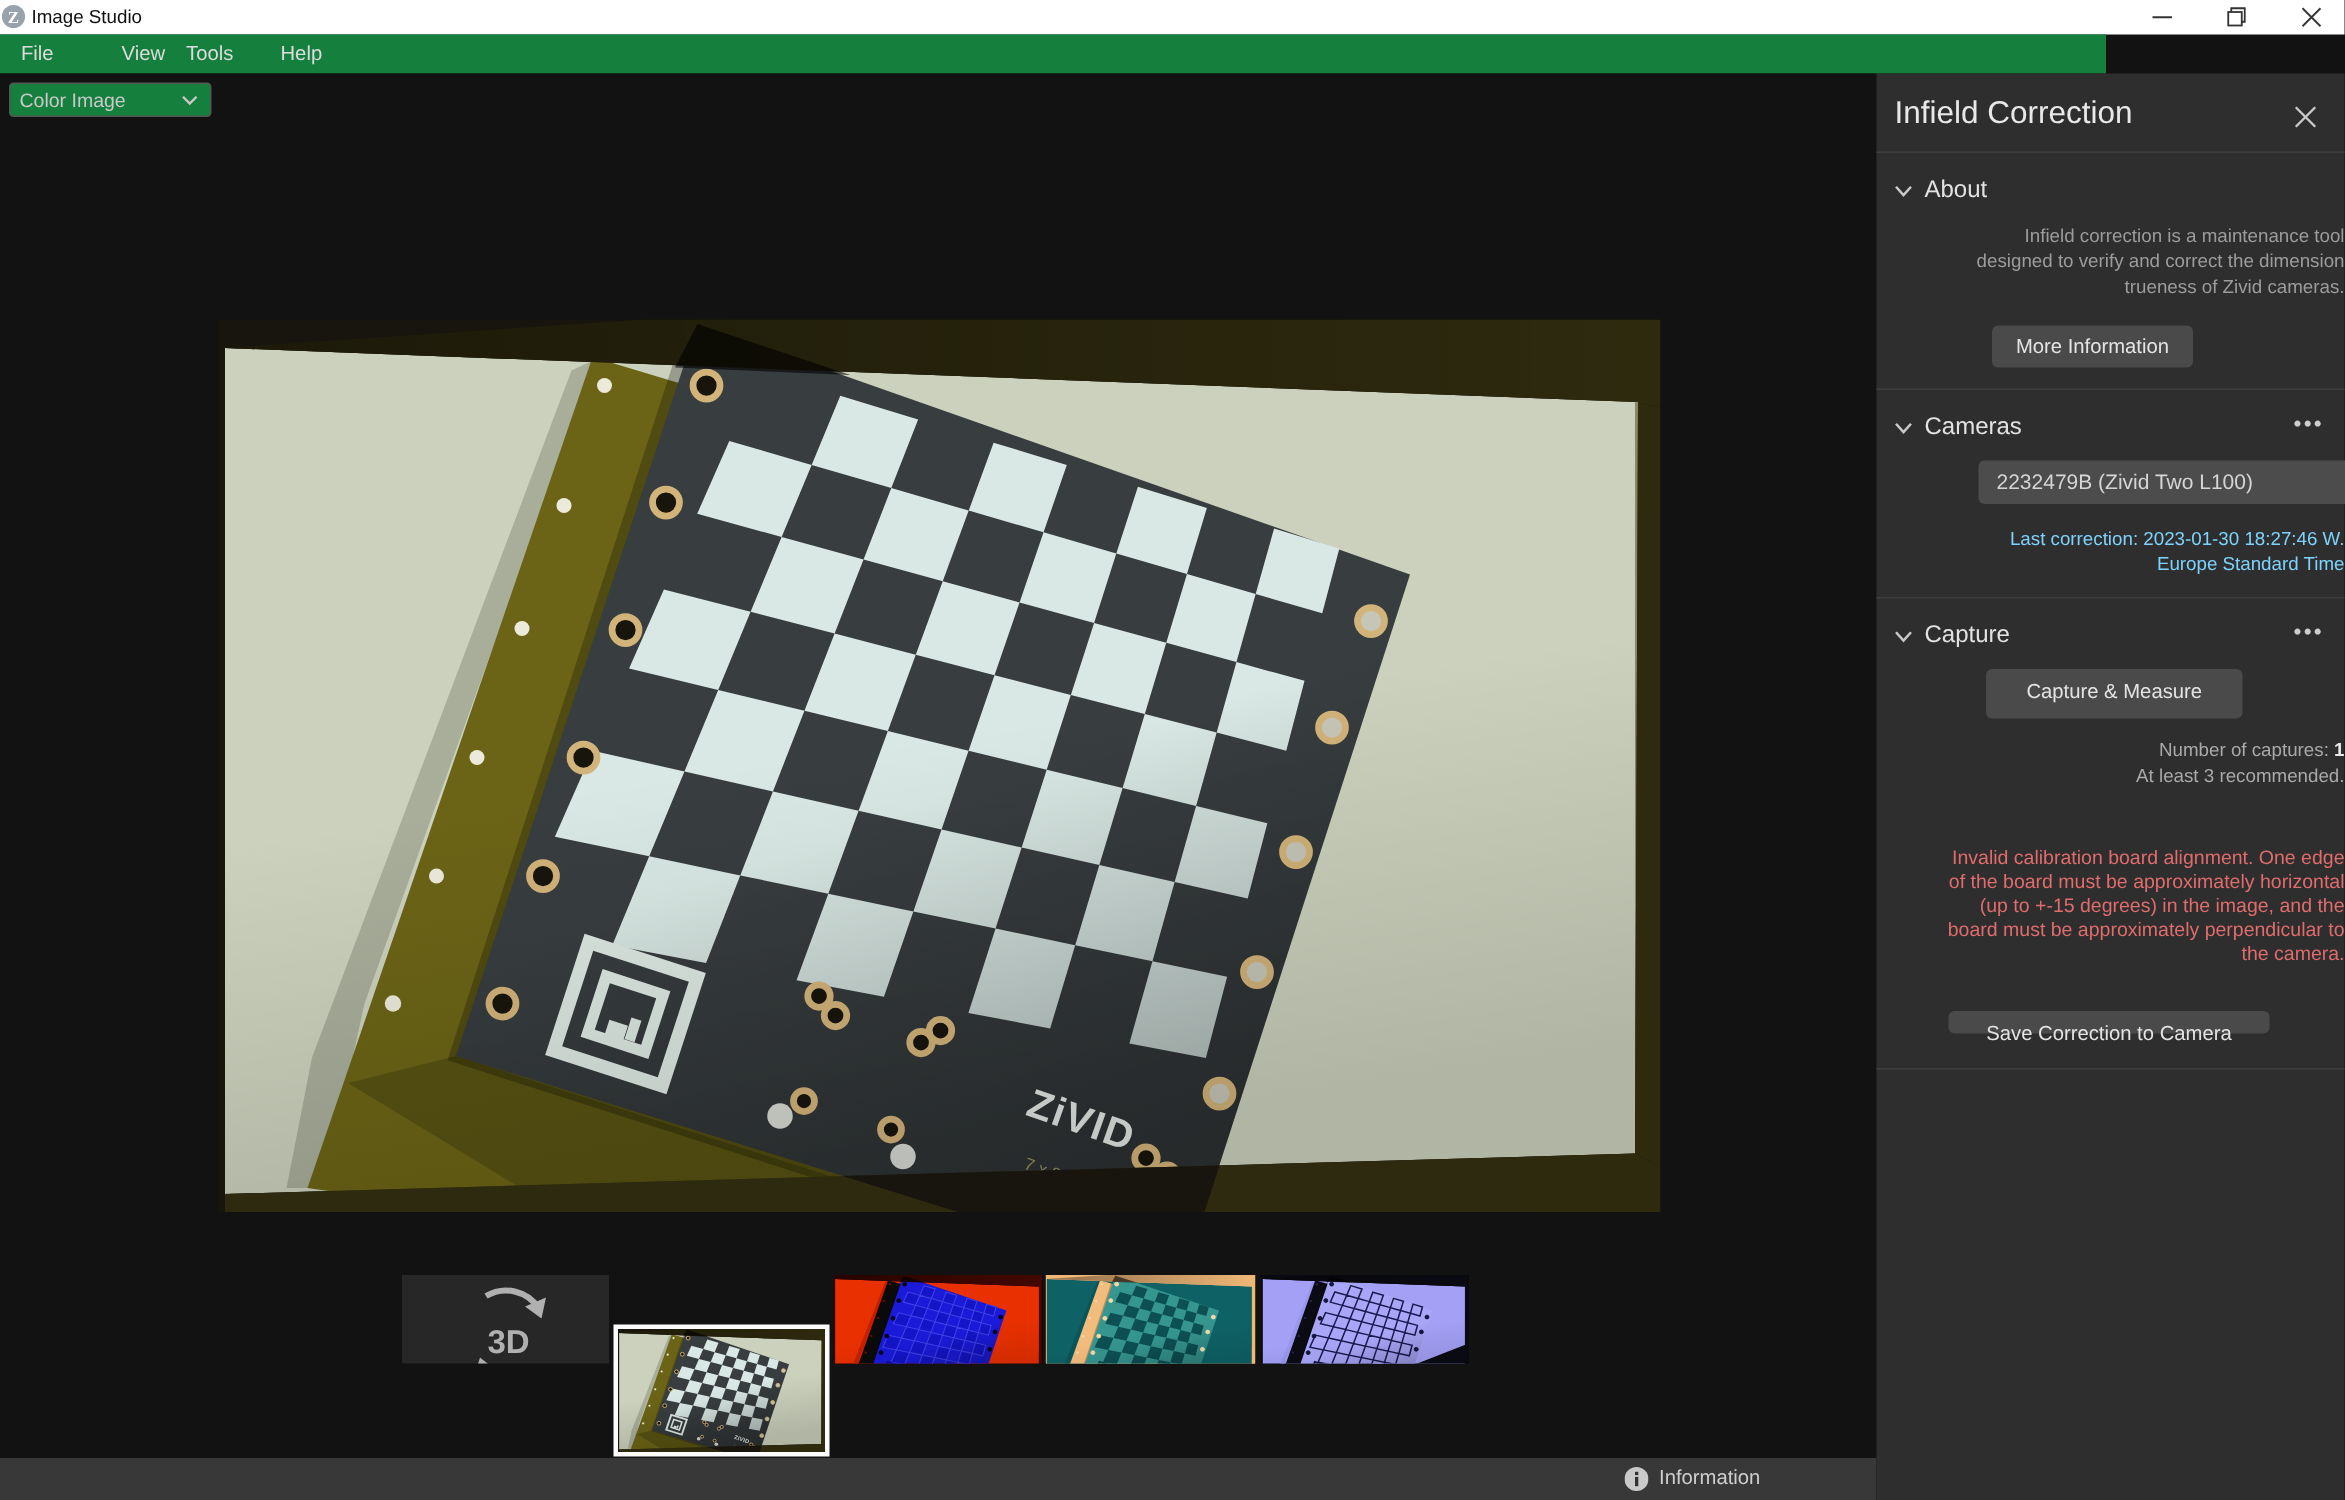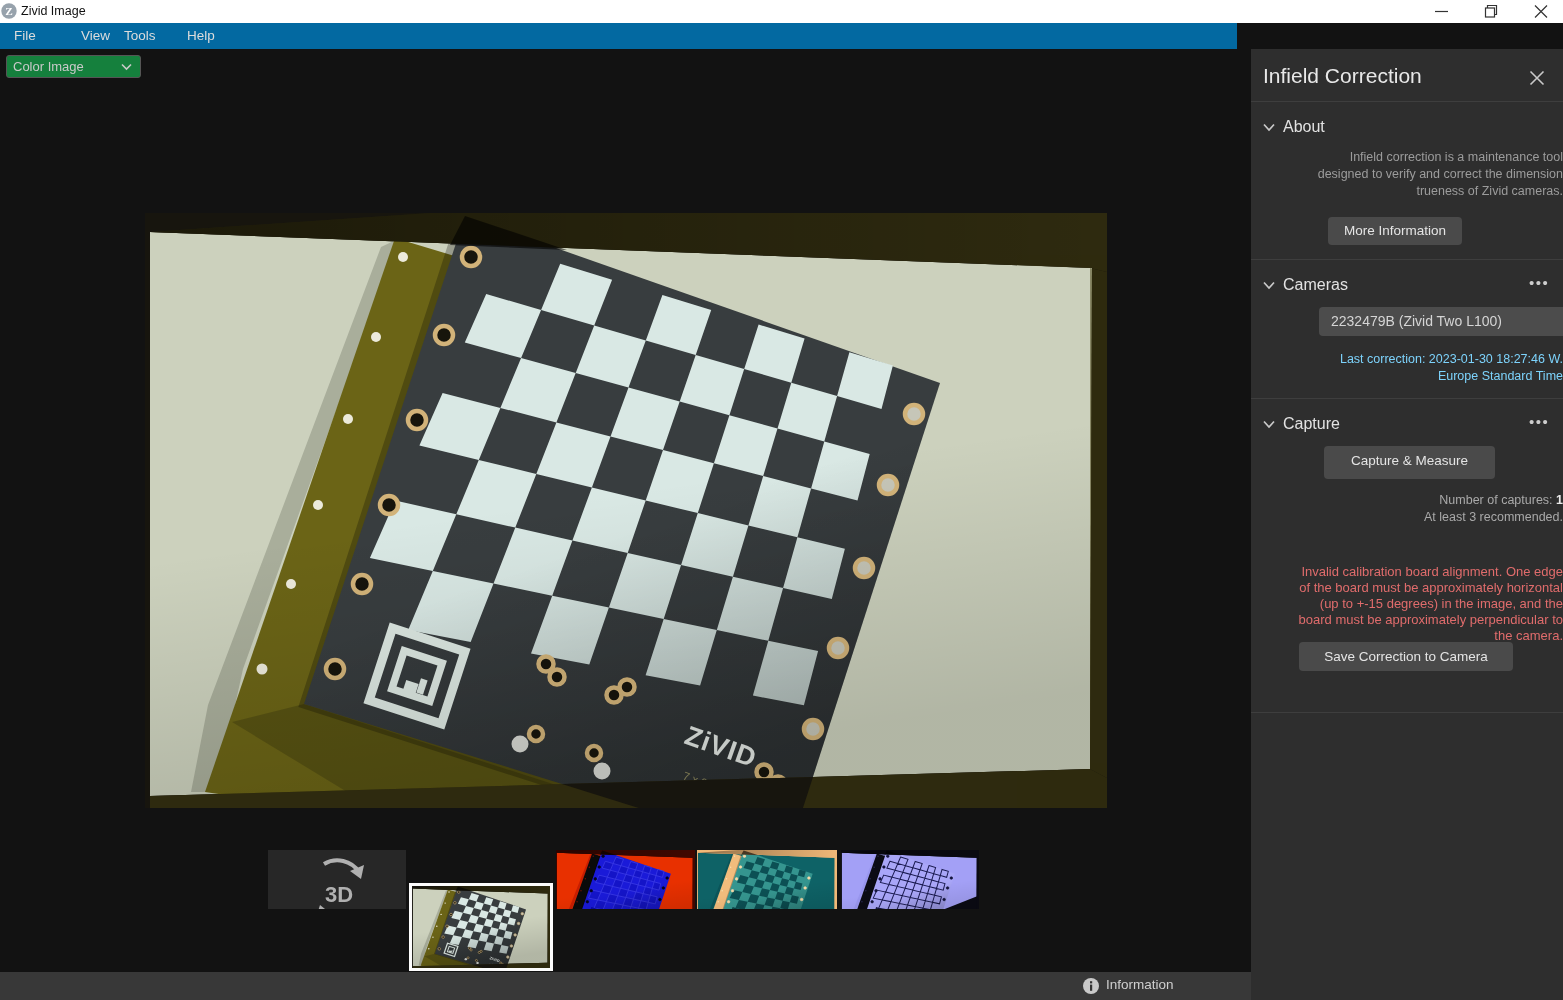--- a/index.html
+++ b/index.html
@@ -2,21 +2,21 @@
 <html><head><meta charset="utf-8">
 <style>
 * { margin:0; padding:0; box-sizing:border-box; }
 html,body { width:1563px; height:1000px; overflow:hidden; background:#121212;
   font-family:"Liberation Sans", sans-serif; }
 .abs { position:absolute; }
 
 #titlebar { position:absolute; left:0; top:0; width:1563px; height:23px; background:#ffffff; }
 #titlebar .tname { position:absolute; left:21px; top:4px; font-size:12.5px; color:#111; }
 
-#menubar { position:absolute; left:0; top:23px; width:1237px; height:26px; background:#0369a1;text-align:center; }
+#menubar { position:absolute; left:0; top:23px; width:1404px; height:26px; background:#15803d;text-align:center; }
 #menubar span { position:absolute; top:5px; font-size:13.5px; color:#dcdcdc; }
 
 #main { position:absolute; left:0; top:49px; width:1251px; height:923px; background:#121212; }
 #combo { position:absolute; left:6px; top:55px; width:135px; height:23px; background:#15803d;
   border:1px solid #555; border-radius:3px; color:#c9c9c9; font-size:13px; line-height:21px;
   padding-left:6px; }
 
 #panel { position:absolute; left:1251px; top:49px; width:312px; height:951px; background:#2e2e2e;
   color:#d8d8d8; }
 .sect-div { position:absolute; left:1251px; width:312px; height:1px; background:#3e3e3e; }
@@ -133,21 +133,21 @@
   <polygon points="465,216 567,250 450,245" fill="#000" fill-opacity="0.6"></polygon>
 </g>
 </defs>
 </svg>
 
 <div id="titlebar">
   <svg class="abs" style="left:1px;top:3px" width="16" height="16" viewBox="0 0 17 17">
     <circle cx="8.5" cy="8.5" r="8.2" fill="#97a2ac"></circle>
     <text x="8.5" y="12.8" font-size="12" font-weight="bold" fill="#fff" text-anchor="middle" font-family="Liberation Serif, serif">Z</text>
   </svg>
-  <span class="tname">Zivid Image</span>
+  <span class="tname">Image Studio</span>
   <svg class="abs" style="left:1426px;top:0" width="30" height="23">
       <line x1="9" y1="11.5" x2="22" y2="11.5" stroke="#333" stroke-width="1.2"></line>
     </svg>
   <svg class="abs" style="left:1476px;top:0" width="30" height="23">
     <rect x="9.5" y="8" width="9" height="9" fill="none" stroke="#333" stroke-width="1.2"></rect>
     <path d="M11.5,8 V5.5 H20.5 V14.5 H18.5" fill="none" stroke="#333" stroke-width="1.2"></path>
   </svg>
   <svg class="abs" style="left:1526px;top:0" width="30" height="23">
     <path d="M9,5.5 L21,17.5 M21,5.5 L9,17.5" stroke="#333" stroke-width="1.2"></path>
   </svg>
@@ -240,14 +240,14 @@
 <div class="sect-div" style="top:398px"></div>
 
 <svg class="abs" style="left:1263px;top:419px" width="12" height="10">
     <path d="M1,2.5 L6,8 L11,2.5" fill="none" stroke="#c9c9c9" stroke-width="1.7"></path>
   </svg>
 <div class="hdr" style="left:1283px;top:415px">Capture</div>
 <div class="dots" style="left:1529px;top:413px">•••</div>
 <div class="btn" style="left:1324px;top:446px;width:171px;height:33px;line-height:29px">Capture &amp; Measure</div>
 <div class="gtxt" style="top:492px;color:#a9a9a9">Number of captures: <b style="color:#e8e8e8">1</b><br>At least 3 recommended.</div>
 <div class="gtxt" style="top:564px;color:#e06c6c;font-size:13px;line-height:16px">Invalid calibration board alignment. One edge<br>of the board must be approximately horizontal<br>(up to +-15 degrees) in the image, and the<br>board must be approximately perpendicular to<br>the camera.</div>
-<div class="btn" style="left:1299px;top:642px;width:214px;height:29px;line-height:29px">Save Correction to Camera</div>
+<div class="btn" style="left:1299px;top:674px;width:214px;height:15px;line-height:29px">Save Correction to Camera</div>
 <div class="sect-div" style="top:712px"></div>
 
 </body></html>

